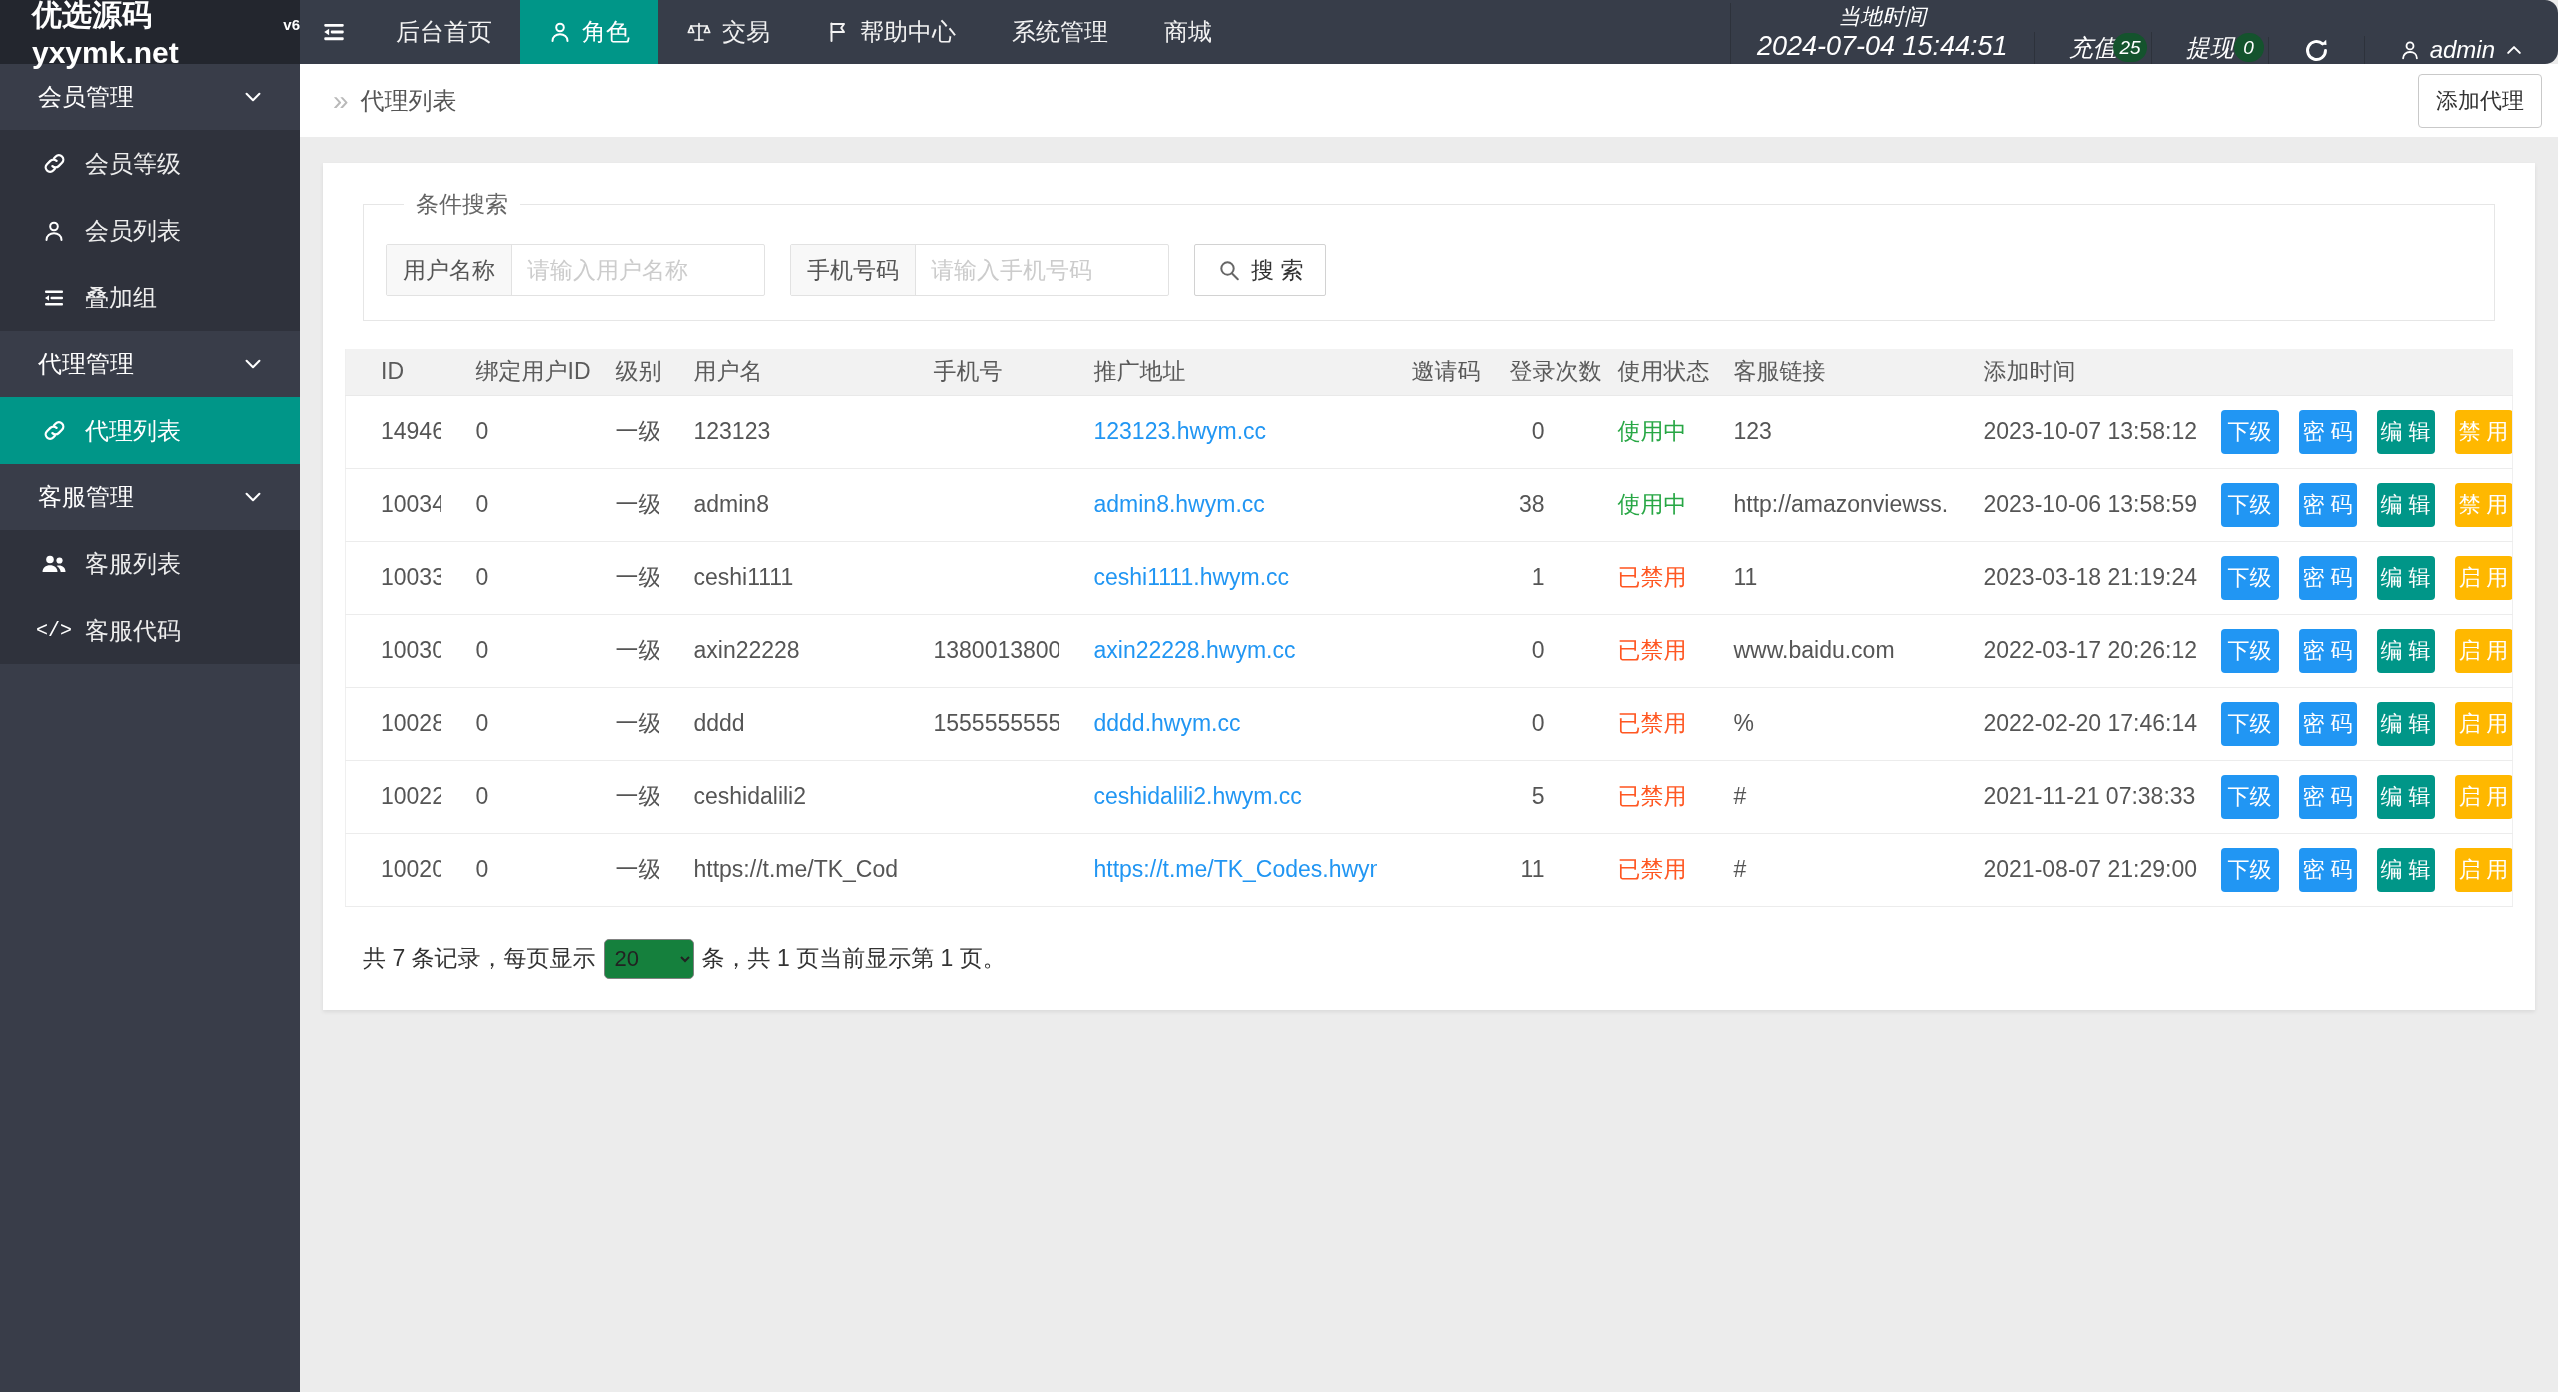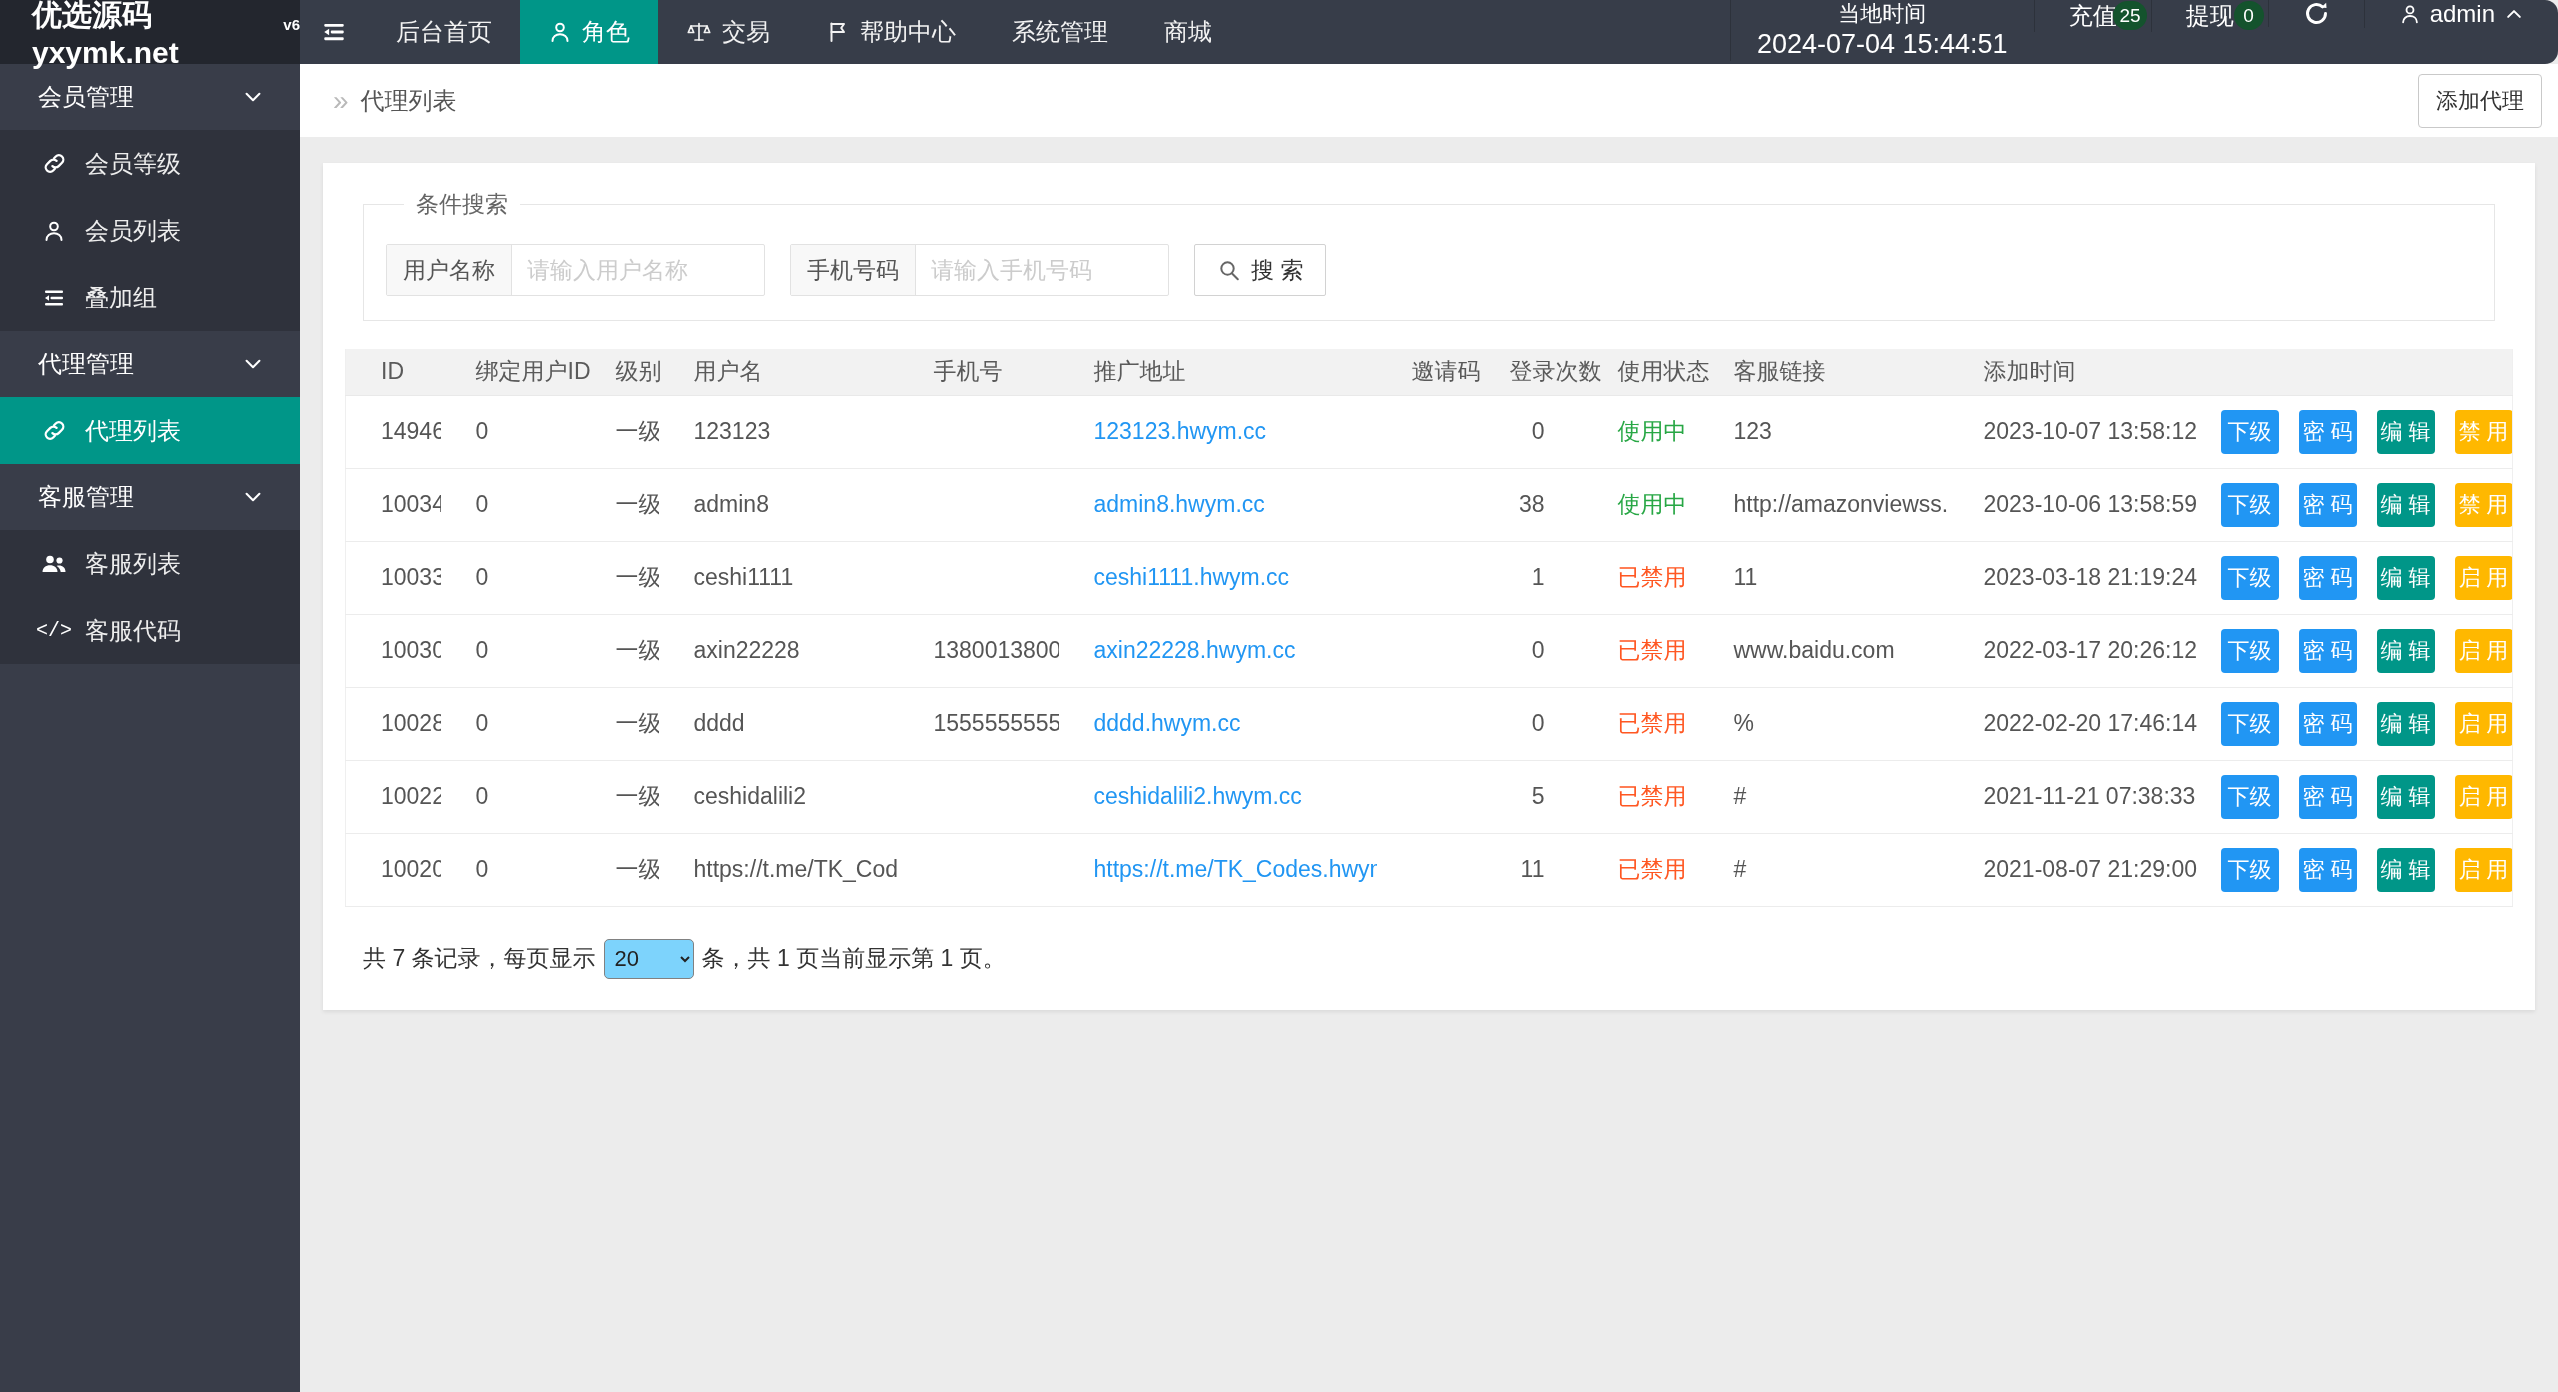--- a/index.html
+++ b/index.html
@@ -23,21 +23,21 @@
   }
   .logo sup { font-size: 15px; font-weight: bold; margin-left: 5px; margin-top: -16px; }
   .hamburger { width: 68px; display: flex; align-items: center; justify-content: center; cursor: pointer; }
   .nav { display: flex; align-items: stretch; }
   .nav-item {
     display: flex; align-items: center; gap: 10px; padding: 0 28px;
     font-size: 24px; color: #f2f2f2; cursor: pointer; white-space: nowrap;
   }
   .nav-item.active { background: #009688; color: #ffffff; }
   .topbar-spacer { flex: 1; }
-  .top-right { display: flex; align-items: flex-start; }
+  .top-right { display: flex; align-items: flex-end; font-style: italic; }
   .time-block {
     display: flex; flex-direction: column; align-items: center; justify-content: center;
     padding: 0 26px; border-left: 1px solid rgba(0,0,0,0.18); line-height: 1.25;
   }
   .time-label { font-size: 22px; }
   .time-value { font-size: 27px; }
   .top-item {
     position: relative; display: flex; align-items: center; justify-content: center;
     padding: 0 34px; font-size: 24px; border-left: 1px solid rgba(0,0,0,0.18); cursor: pointer;
   }
@@ -134,21 +134,21 @@
   }
   .btn:first-child { margin-left: 0; }
   .btn-blue { background: #2196F3; }
   .btn-teal { background: #009688; }
   .btn-orange { background: #FFB800; font-family: Liberation Serif, serif; }
 
   
   .pagination { display: flex; align-items: center; gap: 8px; margin: 32px 18px 30px 18px; font-size: 23px; color: #333; }
   .pagination select {
     height: 40px; width: 90px; font-size: 22px; color: #222; border: 1px solid #818181;
-    border-radius: 5px; background: #7dd3fc; padding: 0 6px; font-family: inherit;
+    border-radius: 5px; background: #15803d; padding: 0 6px; font-family: inherit;
   }
 </style>
 </head>
 <body>
 
 <div class="topbar">
   <div class="logo">
     <span>优选源码yxymk.net</span>
     <sup>v6</sup>
   </div>

